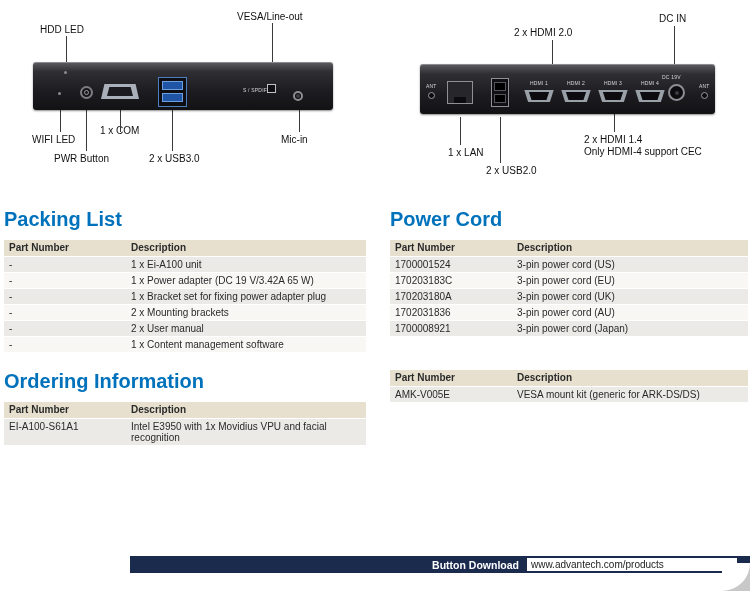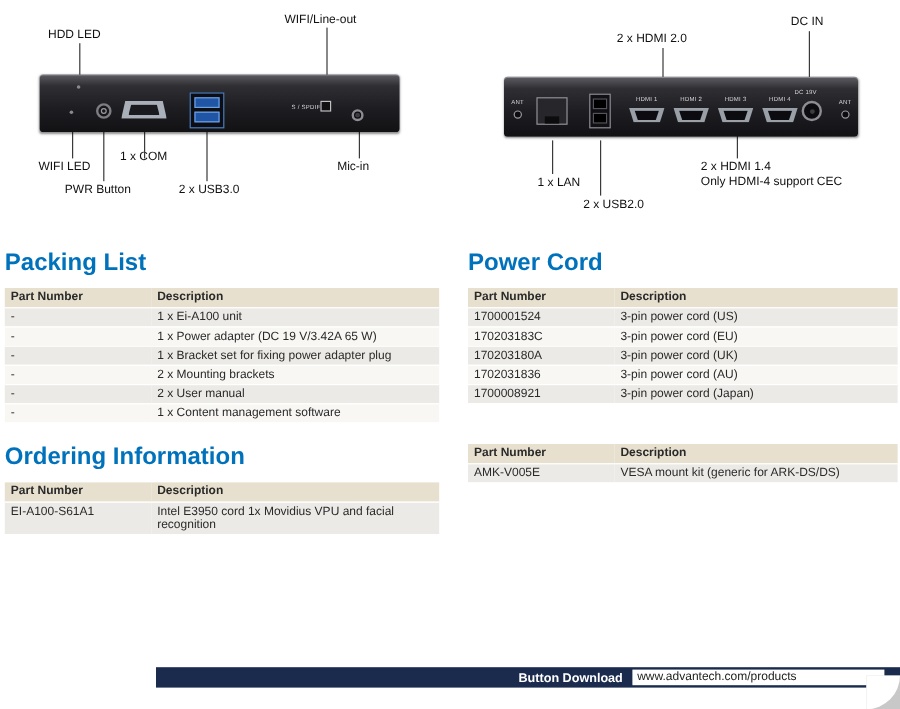--- a/index.html
+++ b/index.html
@@ -59,21 +59,21 @@
   .corner { position:absolute; right:0; bottom:0; width:28px; height:28px; background:#C8C8C8; }
   .corner::before { content:""; position:absolute; inset:0; background:#fff; border-bottom-right-radius:28px; }
 </style>
 </head>
 <body>
 
 <div class="page">
 
   <div>
     <div class="lbl" style="left:40px;top:24px">HDD LED</div>
-    <div class="lbl" style="left:237px;top:11px">WIFI/Line-out</div>
+    <div class="lbl" style="left:237px;top:11px">VESA/Line-out</div>
     <div class="lbl" style="left:32px;top:134px">WIFI LED</div>
     <div class="lbl" style="left:100px;top:125px">1 x COM</div>
     <div class="lbl" style="left:54px;top:153px">PWR Button</div>
     <div class="lbl" style="left:149px;top:153px">2 x USB3.0</div>
     <div class="lbl" style="left:281px;top:134px">Mic-in</div>
 
     <div class="leader" style="left:66px;top:36px;height:36px"></div>
     <div class="leader" style="left:272px;top:23px;height:59px"></div>
     <div class="leader" style="left:60px;top:97px;height:35px"></div>
     <div class="leader" style="left:120px;top:101px;height:31px"></div>
@@ -236,21 +236,21 @@
       <thead>
         <tr>
           <th class="col-part">Part Number</th>
           <th>Description</th>
         </tr>
       </thead>
       <tbody>
 
       <tr>
           <td class="col-part">EI-A100-S61A1</td>
-          <td>Intel E3950 cord 1x Movidius VPU and facial recognition</td>
+          <td>Intel E3950 with 1x Movidius VPU and facial recognition</td>
         </tr>
         </tbody>
     </table>
   </div>
 
   <div class="tblock" style="left:390px;top:370px;width:358px">
     <table class="dtable">
       <thead>
         <tr>
           <th class="col-part">Part Number</th>

